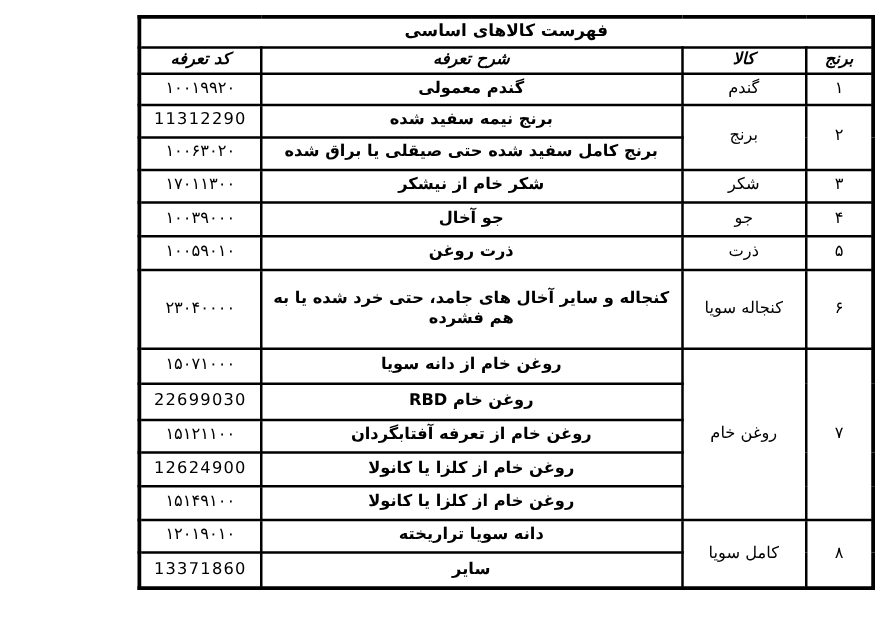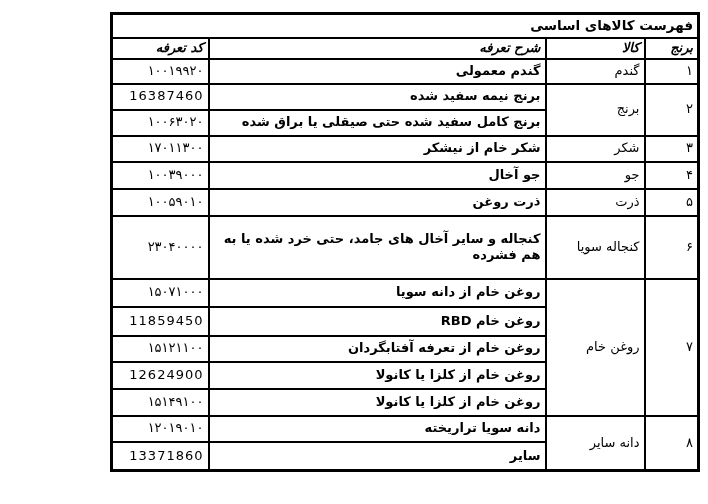--- a/index.html
+++ b/index.html
@@ -20,21 +20,21 @@
     left: 110px;
     top: 12px;
     width: 587px;
     border-collapse: collapse;
     direction: rtl;
     table-layout: fixed;
     border: 3px solid #000000;
   }
   table.goods td, table.goods th {
     border: 2px solid #000000;
-    text-align: right;
+    text-align: center;
     vertical-align: middle;
     padding: 1px 4px;
     color: #000000;
     font-size: 13px;
     line-height: 1.25;
     overflow: hidden;
   }
   tr.title-row td {
     font-weight: bold;
     font-size: 13.5px;
@@ -87,21 +87,21 @@
       <td class="num">۱</td>
       <td class="item">گندم</td>
       <td class="desc">گندم معمولی</td>
       <td class="code">۱۰۰۱۹۹۲۰</td>
     </tr>
 
     <tr style="height:26px">
       <td class="num" rowspan="2">۲</td>
       <td class="item" rowspan="2">برنج</td>
       <td class="desc">برنج نیمه سفید شده</td>
-      <td class="code">16387460</td>
+      <td class="code">11312290</td>
     </tr>
     <tr style="height:26px">
       <td class="desc">برنج کامل سفید شده حتی صیقلی یا براق شده</td>
       <td class="code">۱۰۰۶۳۰۲۰</td>
     </tr>
 
     <tr style="height:26px">
       <td class="num">۳</td>
       <td class="item">شکر</td>
       <td class="desc">شکر خام از نیشکر</td>
@@ -130,38 +130,38 @@
     </tr>
 
     <tr style="height:28px">
       <td class="num" rowspan="5">۷</td>
       <td class="item" rowspan="5">روغن خام</td>
       <td class="desc">روغن خام از دانه سویا</td>
       <td class="code">۱۵۰۷۱۰۰۰</td>
     </tr>
     <tr style="height:29px">
       <td class="desc">روغن خام RBD</td>
-      <td class="code">11859450</td>
+      <td class="code">22699030</td>
     </tr>
     <tr style="height:26px">
       <td class="desc">روغن خام از تعرفه آفتابگردان</td>
       <td class="code">۱۵۱۲۱۱۰۰</td>
     </tr>
     <tr style="height:27px">
       <td class="desc">روغن خام از کلزا یا کانولا</td>
       <td class="code">12624900</td>
     </tr>
     <tr style="height:27px">
       <td class="desc">روغن خام از کلزا یا کانولا</td>
       <td class="code">۱۵۱۴۹۱۰۰</td>
     </tr>
 
     <tr style="height:26px">
       <td class="num" rowspan="2">۸</td>
-      <td class="item" rowspan="2">دانه سایر</td>
+      <td class="item" rowspan="2">کامل سویا</td>
       <td class="desc">دانه سویا تراریخته</td>
       <td class="code">۱۲۰۱۹۰۱۰</td>
     </tr>
     <tr style="height:29px">
       <td class="desc">سایر</td>
       <td class="code">13371860</td>
     </tr>
   </tbody>
     </table>
 </div>

